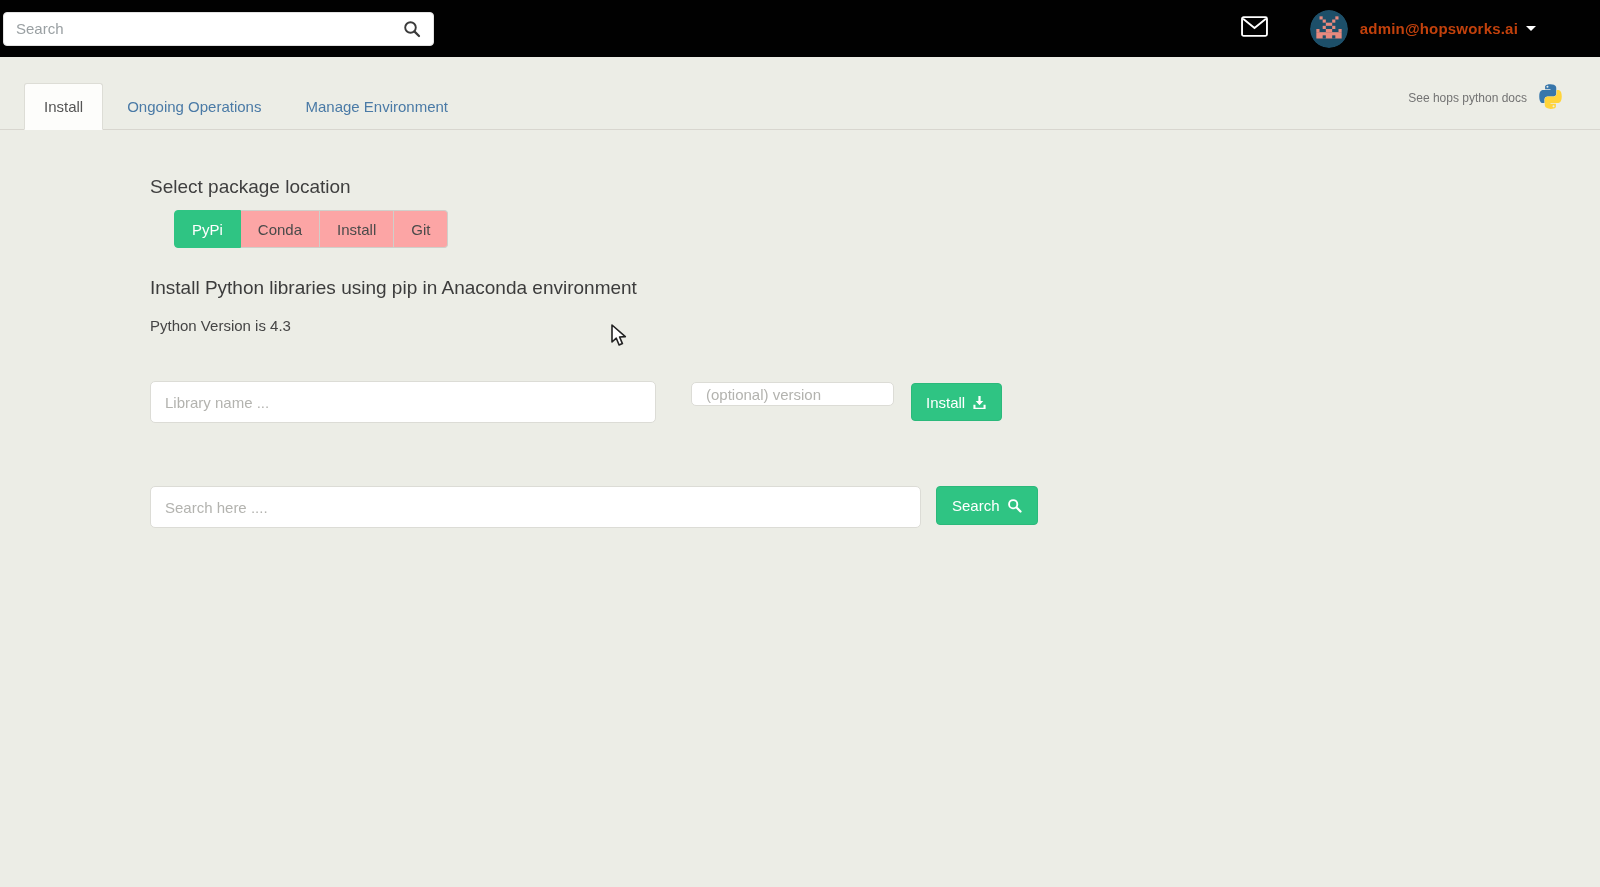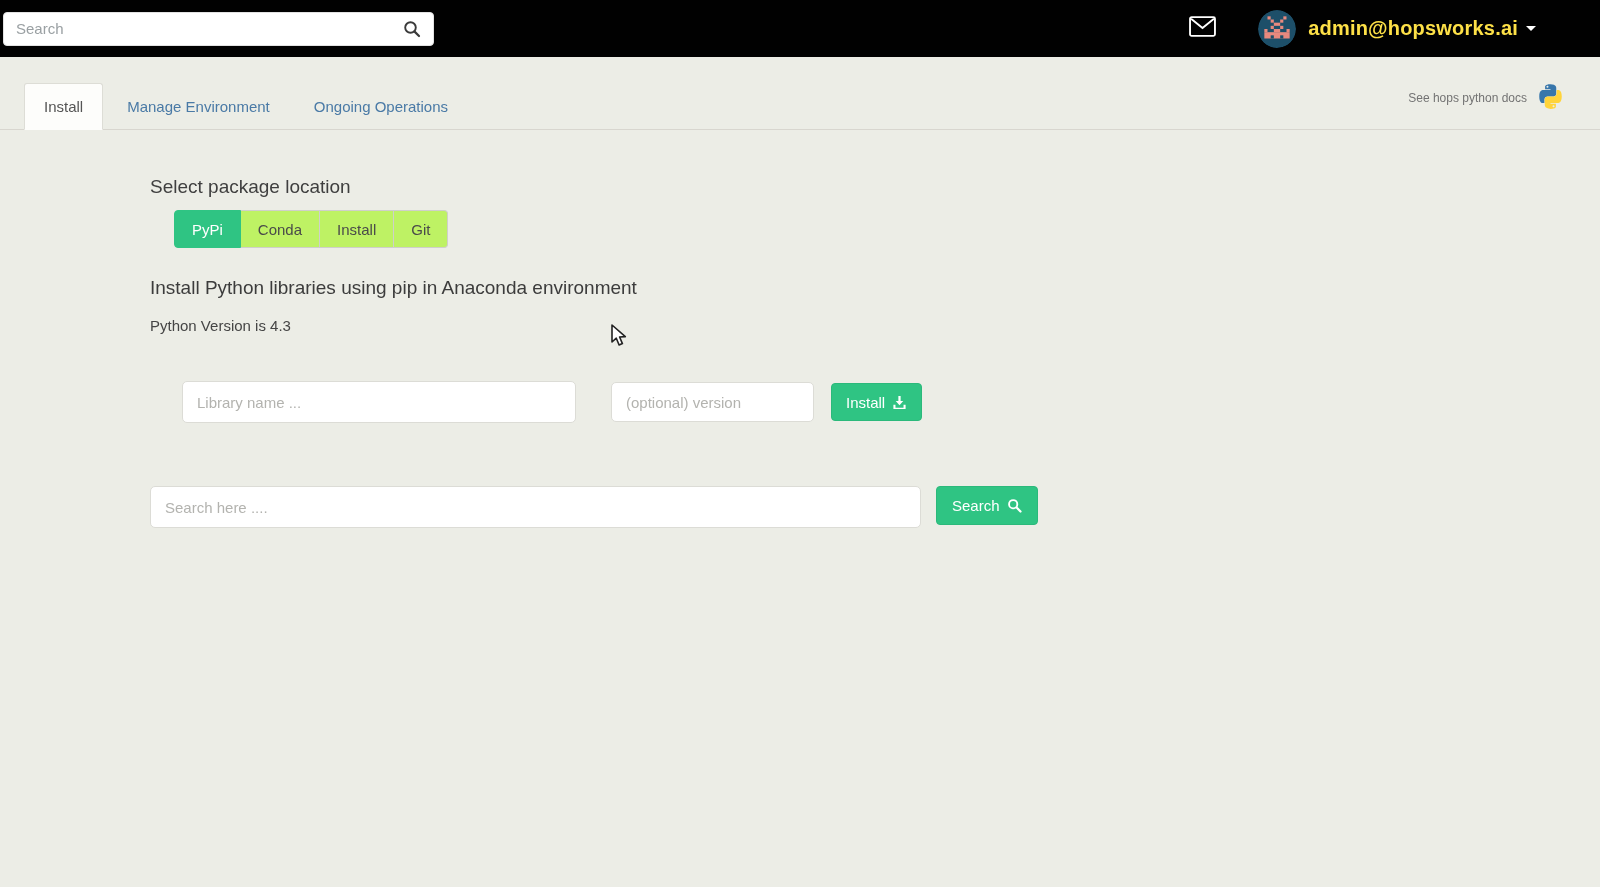--- a/index.html
+++ b/index.html
@@ -52,22 +52,22 @@
   .avatar {
     width: 38px; height: 38px;
     border-radius: 50%;
     overflow: hidden;
     margin-left: 42px;
     cursor: pointer;
     flex: none;
   }
   .avatar svg { display: block; }
   .user-email {
-    color: #fde047;
-    font-size: 20px;
+    color: #c2410c;
+    font-size: 15px;
     font-weight: 700;
     margin-left: 12px;
     cursor: pointer;
     letter-spacing: .2px;
   }
   .caret-down {
     width: 0; height: 0;
     border-left: 5px solid transparent;
     border-right: 5px solid transparent;
     border-top: 5px solid #fff;
@@ -118,21 +118,21 @@
     font-weight: 400;
     color: #3f3f3f;
     line-height: 22px;
     margin-bottom: 12px;
     margin-top: 32px;
   }
   .btn-group { display: inline-flex; padding-left: 24px; }
   .btn-group button {
     height: 38px;
     padding: 0 17px;
-    background: #bef264;
+    background: #fca5a5;
     border: 1px solid #cfcfca;
     border-left-width: 0;
     font-family: "Liberation Sans", sans-serif;
     font-size: 15px;
     color: #4a4a4a;
     cursor: pointer;
   }
   .btn-group button:first-child {
     border-left-width: 1px;
     border-radius: 4px 0 0 4px;
@@ -164,22 +164,22 @@
     border: 1px solid #dcdcd6;
     border-radius: 5px;
     background: #fff;
     padding: 0 14px;
     font-size: 15px;
     font-family: "Liberation Sans", sans-serif;
     color: #444;
     outline: none;
   }
   .text-input::placeholder { color: #b3b3af; }
-  .lib-input    { width: 394px; margin-left: 32px; }
-  .ver-input    { width: 203px; margin-left: 35px; margin-top: 1px; height: 40px; }
+  .lib-input    { width: 506px; }
+  .ver-input    { width: 203px; margin-left: 35px; margin-top: 1px; height: 24px; }
   .search-input { width: 771px; }
   .btn-green {
     background: #2fc483;
     border: 1px solid #2bb97b;
     border-radius: 4px;
     color: #fff;
     font-size: 15px;
     font-family: "Liberation Sans", sans-serif;
     display: inline-flex;
     align-items: center;
@@ -232,22 +232,22 @@
         <rect x="7" y="8" width="1" height="1" fill="#1d4f69"></rect>
       </svg>
     </span>
     <span class="user-email">admin@hopsworks.ai</span>
     <span class="caret-down"></span>
   </div>
 </header>
 
 <nav class="tabbar">
   <div class="tab active">Install</div>
+  <div class="tab link">Ongoing Operations</div>
   <div class="tab link">Manage Environment</div>
-  <div class="tab link">Ongoing Operations</div>
   <div class="docs-link">
     <span>See hops python docs</span>
     <span class="pylogo">
       <svg width="27" height="27" viewBox="0 0 24 24">
         <path fill="#3776ab" d="M11.9 1C6.9 1 7.2 3.2 7.2 3.2v2.3H12v.7H5.3S2 5.8 2 11.9c0 6 2.9 5.8 2.9 5.8h1.7v-2.8s-.1-2.9 2.9-2.9h4.8s2.8.1 2.8-2.7V4.2S17.5 1 11.9 1zM9.3 2.5a.9.9 0 1 1 0 1.8.9.9 0 0 1 0-1.8z"></path>
         <path fill="#ffd43b" d="M12.1 23c5 0 4.7-2.2 4.7-2.2v-2.3H12v-.7h6.7s3.3.4 3.3-5.7c0-6-2.9-5.8-2.9-5.8h-1.7v2.8s.1 2.9-2.9 2.9H9.7s-2.8-.1-2.8 2.7v4.5S6.5 23 12.1 23zm2.6-1.5a.9.9 0 1 1 0-1.8.9.9 0 0 1 0 1.8z"></path>
       </svg>
     </span>
   </div>
 </nav>

